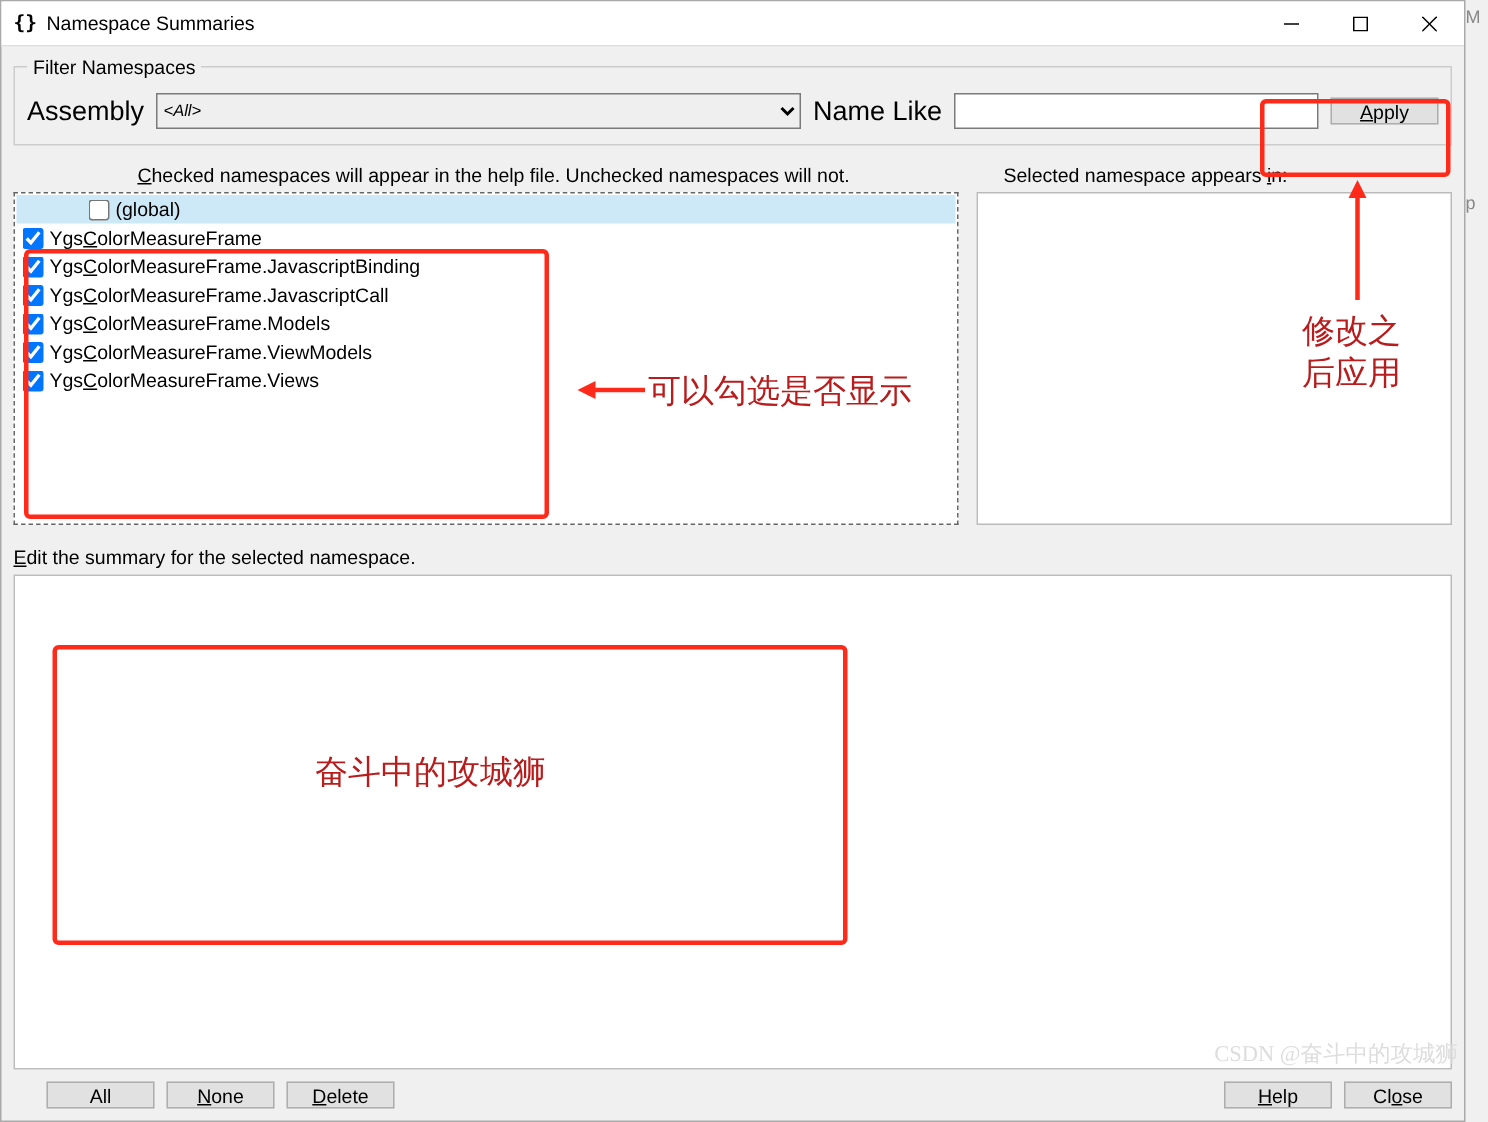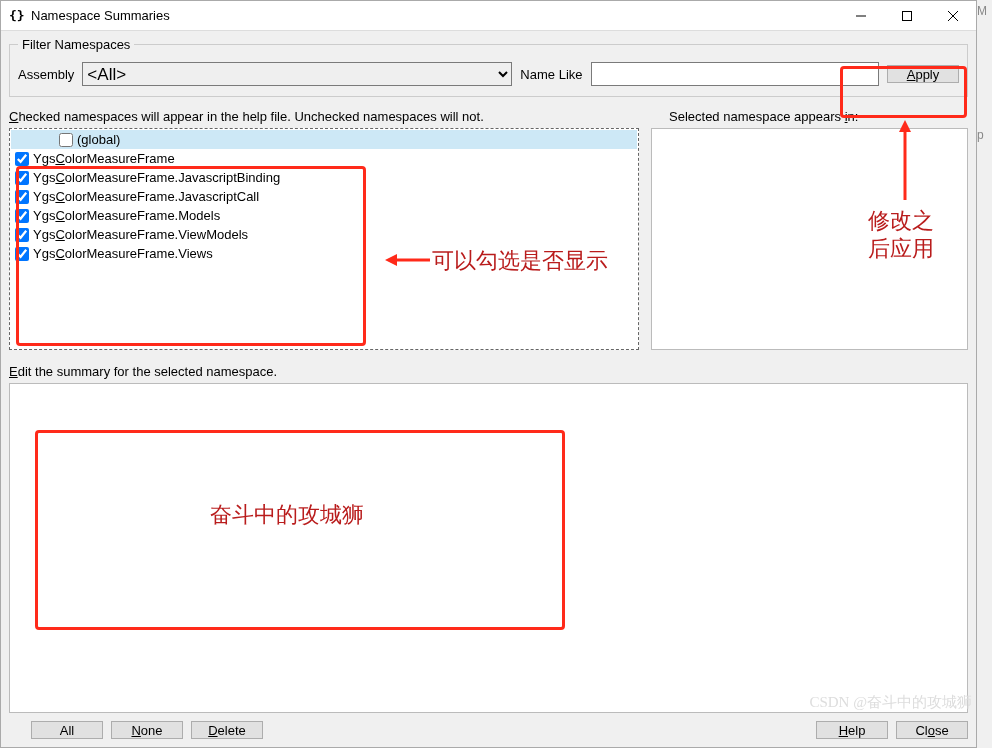--- a/index.html
+++ b/index.html
@@ -39,44 +39,45 @@
   border: none; background: transparent;
 }
 .content { flex: 1; padding: 6px 8px 8px 8px; display:flex; flex-direction:column; }
 fieldset.filter {
   border: 1px solid #ccc;
   padding: 6px 8px 10px 8px;
   margin-bottom: 10px;
 }
 fieldset.filter legend { font-size: 13px; padding: 0 4px; }
 .filter-row { display: flex; align-items: center; gap: 8px; margin-top: 4px; }
-.filter-row label { font-size: 13px; }
+.filter-row label { font-size: 18px; }
 .filter-row select {
   flex: 0 0 430px;
   height: 24px;
-  font-size: 17px;
+  font-size: 11px;
   border: 1px solid #7a7a7a;
+  font-style: italic;
 }
 .filter-row input[type="text"] {
   flex: 1;
   height: 24px;
   font-size: 13px;
   border: 1px solid #7a7a7a;
   padding: 0 4px;
 }
 .btn {
   height: 18px;
   min-width: 72px;
   background: #e1e1e1;
   border: 1px solid #adadad;
   font-size: 13px;
   padding: 0 8px;
 }
 .mid-labels { display:flex; gap:20px; margin: 2px 0 4px 0; }
-.mid-labels .left { flex: 0 0 640px; }
+.mid-labels .left { flex: 0 0 640px; text-align: center; }
 .mid-labels .right { flex: 1; }
 .cols { display: flex; gap: 12px; }
 .listbox {
   width: 630px;
   height: 222px;
   background: #fff;
   border: 1px dashed #666;
   overflow: auto;
   padding: 1px;
 }

